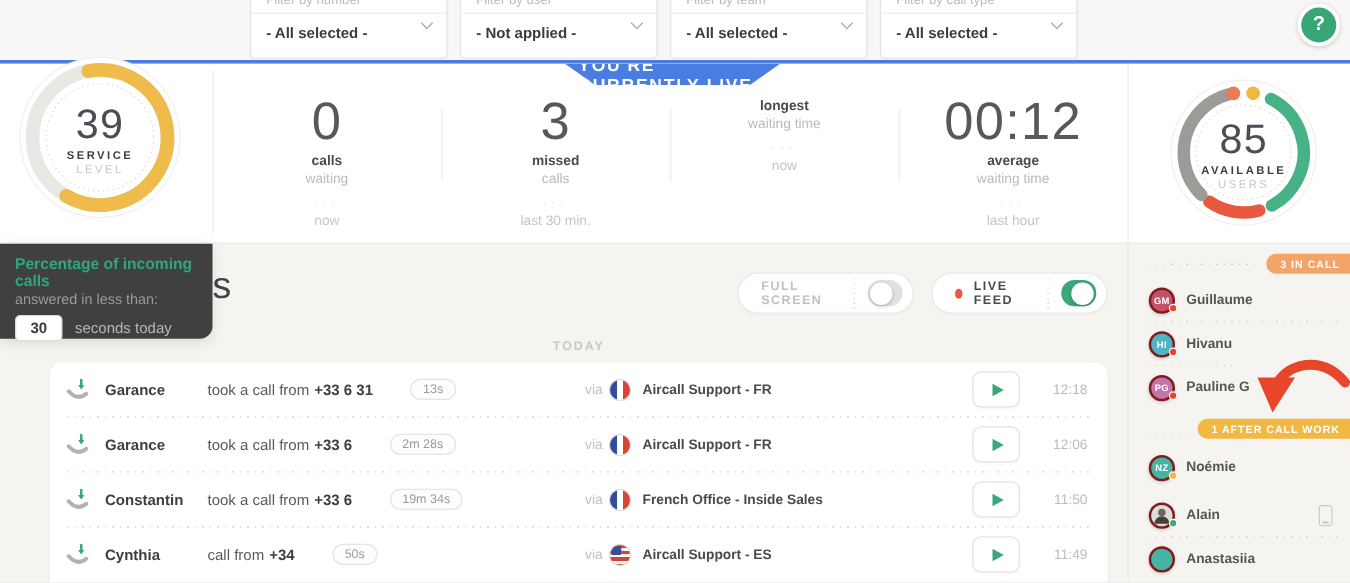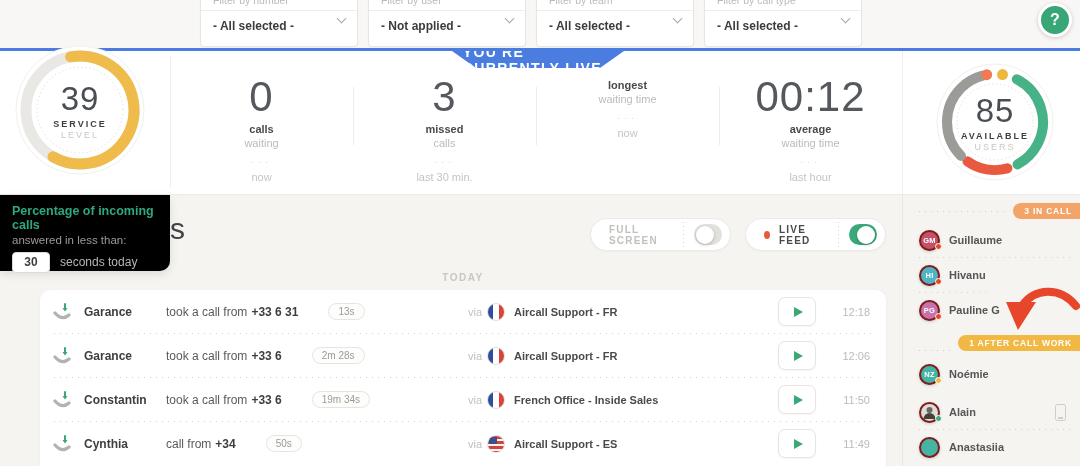--- a/index.html
+++ b/index.html
@@ -42,21 +42,21 @@
 
   
   .gauge { position:absolute; }
   .gauge-text { position:absolute; inset:0; display:flex; flex-direction:column; align-items:center;
     justify-content:center; pointer-events:none; }
   .gauge-num { font-size:33px; font-weight:300; color:#4a4e54; letter-spacing:1px; }
   .gauge-l1 { margin-top:1px; font-size:9px; font-weight:bold; letter-spacing:2px; color:#3e3e3e; }
   .gauge-l2 { margin-top:1px; font-size:9px; letter-spacing:2px; color:#c9c7c3; }
 
   
-  .tooltip-card { position:absolute; left:0; top:195px; width:170px; height:76px; background:#000000;
+  .tooltip-card { position:absolute; left:0; top:195px; width:170px; height:76px; background:#404040;
     border-radius:0 0 10px 0; box-shadow:0 3px 10px rgba(0,0,0,.10); z-index:10; padding:9px 12px; }
   .tt-title { font-size:12.5px; font-weight:bold; color:#2ea87b; line-height:1.15; }
   .tt-sub { margin-top:1px; font-size:11.5px; color:#9d9b97; }
   .tt-row { margin-top:6px; display:flex; align-items:center; }
   .tt-input { width:38px; height:21px; border:1px solid #dddbd7; border-radius:4px; font-size:12px;
     font-weight:bold; color:#3c3c3c; text-align:center; font-family:"Liberation Sans",sans-serif; }
   .tt-suffix { margin-left:10px; font-size:12px; color:#b8b6b2; }
 
   .section-heading { position:absolute; left:60px; top:212px; font-size:30px; color:#434343; z-index:1; }
 

